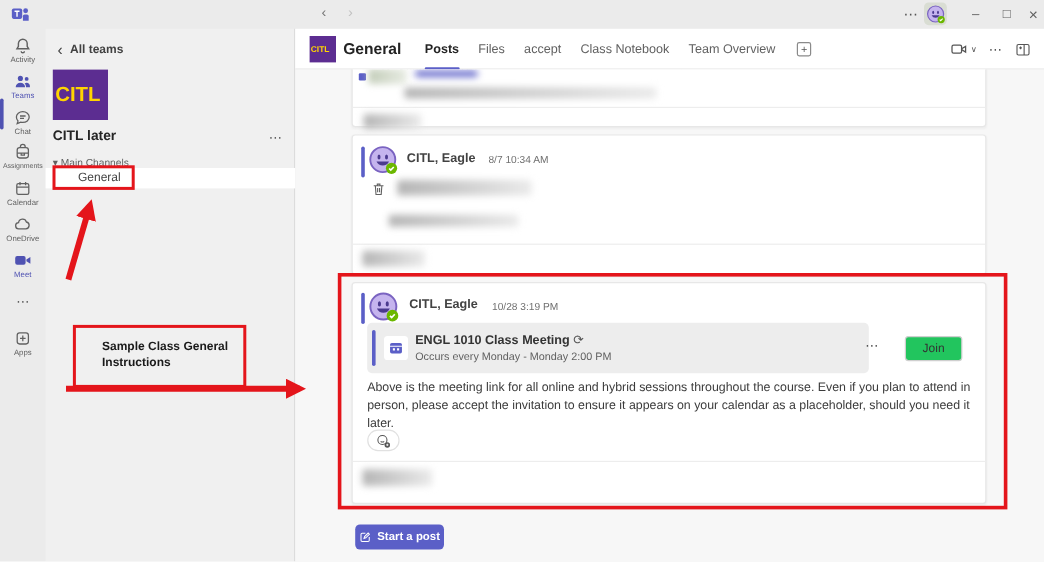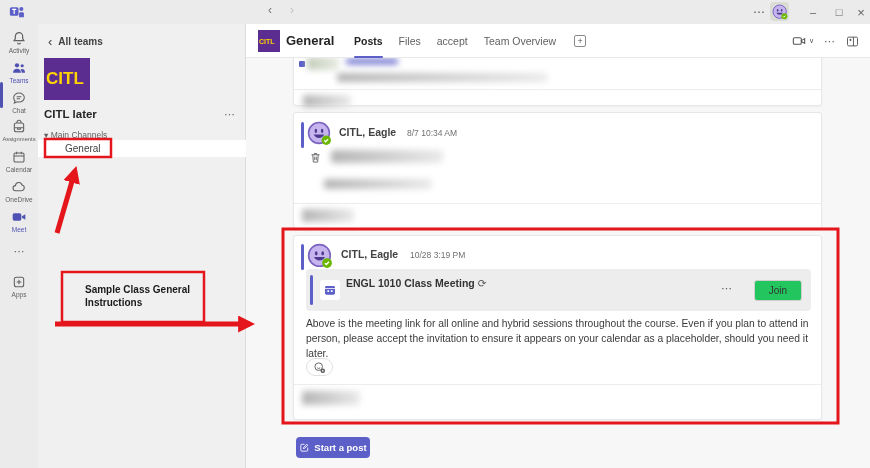--- a/index.html
+++ b/index.html
@@ -51,21 +51,21 @@
   .posts { position:absolute; left:246px; top:58px; width:624px; height:410px; background:#f7f7f7; overflow:hidden; }
   .card { position:absolute; left:47px; width:529px; background:#fff; border:1px solid #e7e7e7; border-radius:3px; box-shadow:0 1px 2px rgba(0,0,0,0.04); }
   .blur { filter:blur(3px); border-radius:2px; background:linear-gradient(90deg,#b5b5b5,#eaeaea); }
   .blur.green { background:linear-gradient(90deg,#c3cdb9,#e7ebe2); }
   .vbar { position:absolute; width:3px; background:#5b5fc7; border-radius:2px; }
   .author { font-size:10.5px; font-weight:bold; color:#424242; }
   .timestamp { font-size:8.5px; color:#707070; }
   .divider { position:absolute; left:0; width:100%; border-top:1px solid #ededed; }
   .avatar-sm { border-radius:50%; }
 
-  .meetingcard { position:absolute; left:12px; top:33px; width:505px; height:42px; background:#ededed; border-radius:4px; }
+  .meetingcard { position:absolute; left:12px; top:33px; width:418px; height:42px; background:#ededed; border-radius:4px; }
   .mc-title { position:absolute; left:40px; top:8px; font-size:10.5px; font-weight:bold; color:#333; }
   .mc-sub { position:absolute; left:40px; top:23px; font-size:9px; color:#616161; }
   .mc-cal { position:absolute; left:14px; top:11px; width:20px; height:20px; background:#fff; border-radius:3px; display:flex; align-items:center; justify-content:center; }
   .mc-more { position:absolute; left:415px; top:13px; font-size:11px; color:#555; }
   .joinbtn { position:absolute; left:448px; top:11px; width:48px; height:21px; background:#22c55e; border:1px solid #cfcfcf; border-radius:3px; font-size:10px; color:#333; font-family:"Liberation Sans", sans-serif; display:flex; align-items:center; justify-content:center; }
   .message { position:absolute; left:12px; top:80px; width:505px; font-size:10.3px; color:#3b3b3b; line-height:15px; }
   .reactpill { position:absolute; left:12px; top:122px; width:27px; height:18px; border:1px solid #e1e1e1; border-radius:10px; background:#fff; display:flex; align-items:center; justify-content:center; }
 
   .startpost { position:absolute; left:50px; top:379px; width:74px; height:21px; background:#5b5fc7; border:none; border-radius:4px; color:#fff; font-size:9.5px; font-weight:bold; font-family:"Liberation Sans", sans-serif; display:flex; align-items:center; justify-content:center; gap:4px; }
 
@@ -204,20 +204,21 @@
 
   <div class="chheader">
     <div class="citl-logo ch-logo">
       <span>CITL</span>
     </div>
     <div class="ch-title">General</div>
     <div class="tabs">
       <div class="tab active">Posts</div>
       <div class="tab">Files</div>
       <div class="tab">accept</div>
+      <div class="tab">Class Notebook</div>
       <div class="tab">Team Overview</div>
       <div class="addtab">+</div>
     </div>
     <div class="ch-actions">
       <span style="display:flex; align-items:center; gap:2px;">
         <svg width="16" height="16" viewBox="0 0 24 24" fill="none" stroke="#555" stroke-width="1.6">
             <rect x="3.5" y="7" width="12" height="10" rx="2"></rect>
             <path d="M15.5 11.5l5-3v7l-5-3z"></path>
           </svg>
         <span style="font-size:7px;">∨</span>
@@ -285,20 +286,21 @@
           <svg width="14" height="14" viewBox="0 0 24 24">
               <rect x="3.5" y="5" width="17" height="15" rx="2.5" fill="#5b5fc7"></rect>
               <path d="M3.5 9.5h17" stroke="#fff" stroke-width="1.4"></path>
               <path d="M7.5 12.5h3v3h-3zM13.5 12.5h3v3h-3z" fill="#fff"></path>
             </svg>
         </div>
         <div class="mc-title">
           <span>ENGL 1010 Class Meeting</span>
           <span style="font-weight:normal; color:#555;">⟳</span>
         </div>
+        <div class="mc-sub">Occurs every Monday - Monday 2:00 PM</div>
         <div class="mc-more">⋯</div>
         <button class="joinbtn">Join</button>
       </div>
 
       <div class="message">
         <div>Above is the meeting link for all online and hybrid sessions throughout the course. Even if you plan to attend in person, please accept the invitation to ensure it appears on your calendar as a placeholder, should you need it later.</div>
       </div>
 
       <div class="reactpill">
         <svg width="13" height="13" viewBox="0 0 24 24" fill="none" stroke="#555" stroke-width="1.6">

